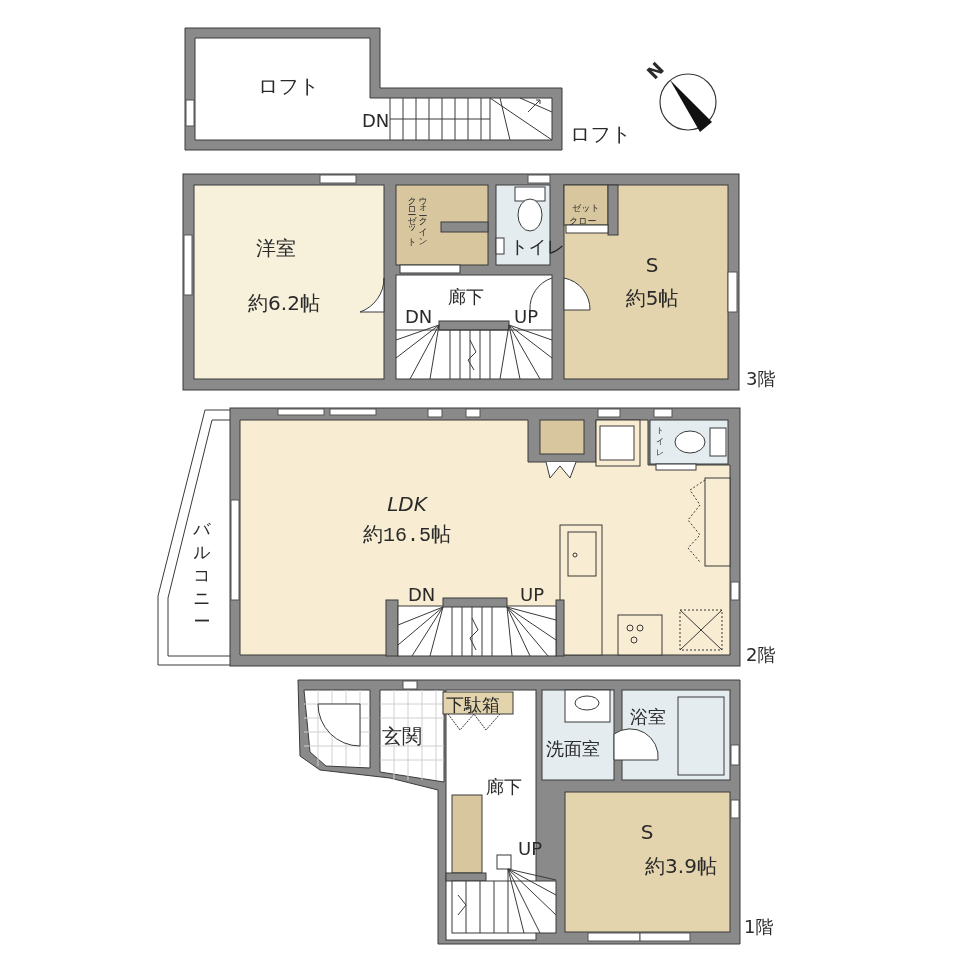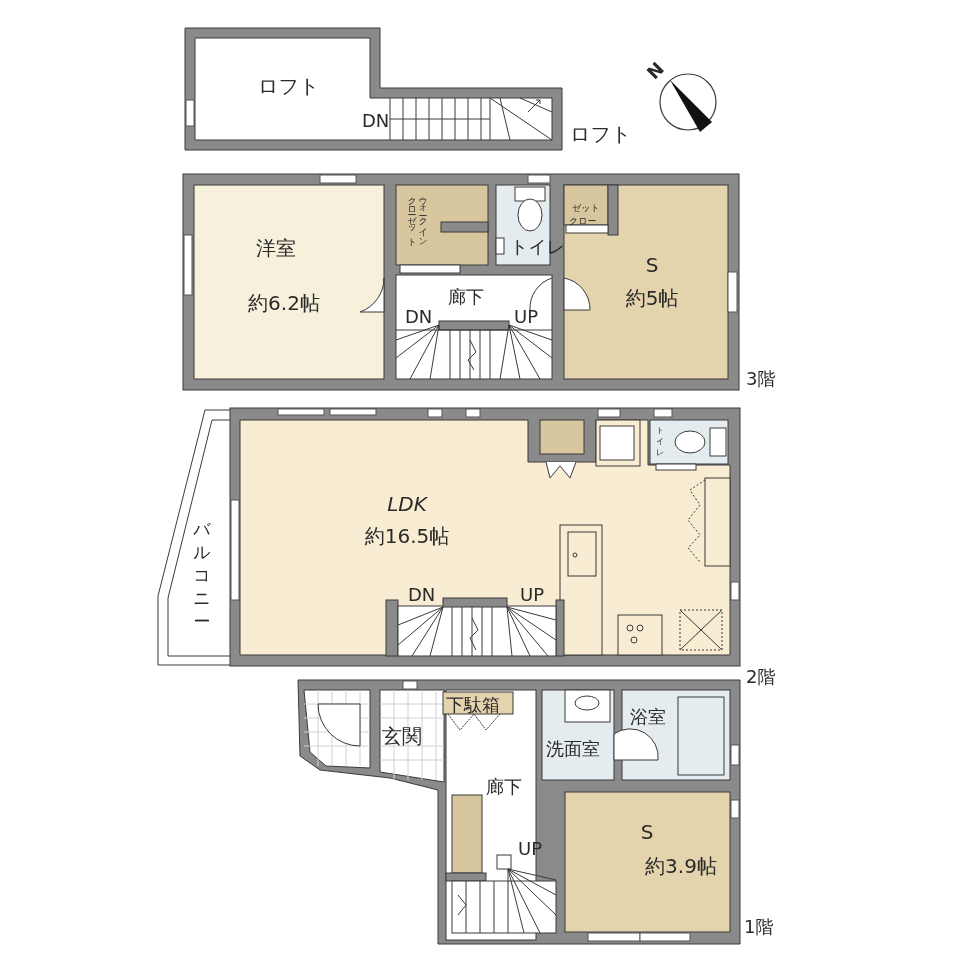--- a/index.html
+++ b/index.html
@@ -246,36 +246,36 @@
 <div class="t xs" style="left:569px;top:189px;margin-top:28px;">クロー</div>
 <div class="t xs" style="left:572px;top:204px;">ゼット</div>
 <div class="t sm center" style="left:466px;top:288px;">廊下</div>
 <div class="t sm" style="left:405px;top:308px;">DN</div>
 <div class="t sm" style="left:514px;top:308px;">UP</div>
 <div class="t big center" style="left:652px;top:255px;">S</div>
 <div class="t big center" style="left:652px;top:288px;">約5帖</div>
 <div class="t med" style="left:746px;top:370px;">3階</div>
 
 <div class="t big center" style="left:407px;top:494px;font-style:italic;">LDK</div>
-<div class="t big center" style="left:407px;top:526px;">約16.5帖</div>
+<div class="t big center" style="left:407px;top:526px;font-family:Liberation Mono, monospace;">約16.5帖</div>
 <div class="t" style="left:190px;top:518px;font-size:17px;line-height:23px;text-align:center;width:24px;">
   <div>バ</div>
   <div>ル</div>
   <div>コ</div>
   <div>ニ</div>
   <div>ー</div>
 </div>
 <div class="t" style="left:656px;top:425px;font-size:8px;line-height:11px;">
   <div>ト</div>
   <div>イ</div>
   <div>レ</div>
 </div>
 <div class="t sm" style="left:408px;top:586px;">DN</div>
 <div class="t sm" style="left:520px;top:586px;">UP</div>
-<div class="t med" style="left:746px;top:668px;">2階</div>
+<div class="t med" style="left:746px;top:646px;">2階</div>
 
 <div class="t big" style="left:382px;top:726px;">玄関</div>
 <div class="t sm" style="left:446px;top:696px;">下駄箱</div>
 <div class="t sm" style="left:486px;top:778px;">廊下</div>
 <div class="t sm" style="left:518px;top:840px;">UP</div>
 <div class="t sm" style="left:546px;top:740px;">洗面室</div>
 <div class="t sm" style="left:630px;top:708px;">浴室</div>
 <div class="t big center" style="left:647px;top:822px;">S</div>
 <div class="t big center" style="left:647px;top:856px;margin-left:34px;">約3.9帖</div>
 <div class="t med" style="left:744px;top:918px;">1階</div>

